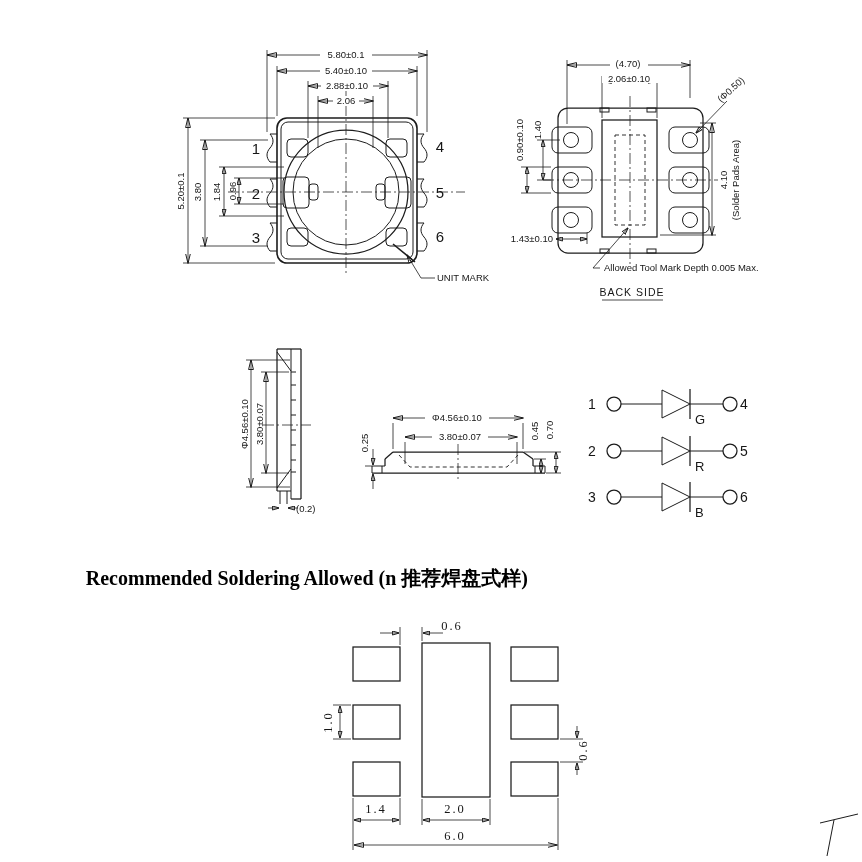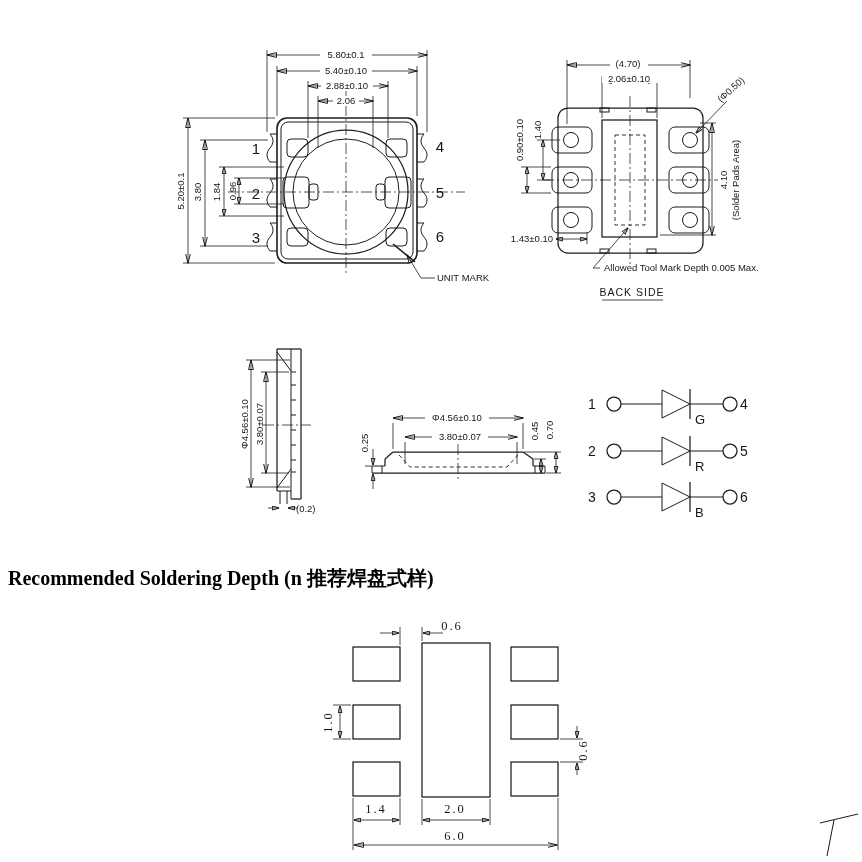--- a/index.html
+++ b/index.html
@@ -1,17 +1,17 @@
 <!DOCTYPE html>
 <html><head>
 <meta charset="utf-8">
 <style>
   html,body{margin:0;padding:0;background:#fff;}
   #stage{position:relative;width:862px;height:862px;background:#fff;overflow:hidden;
-         font-family:"Liberation Sans",sans-serif;}
+         font-family:"Liberation Sans",sans-serif;text-align:right;}
   svg{position:absolute;left:0;top:0;}
   svg line,svg path,svg rect,svg circle,svg polyline{stroke:#1c1c1c;fill:none;stroke-width:1;}
   .thick{stroke-width:1.6;}
   .med{stroke-width:1.25;}
   .thin{stroke-width:0.8;}
   .cl{stroke-dasharray:11 3 2 3;stroke-width:0.75;}
   .dash{stroke-dasharray:4 3;stroke-width:0.9;}
   text{fill:#161616;stroke:none;font-family:"Liberation Sans",sans-serif;font-size:9.5px;}
   .mid{text-anchor:middle;}
   .endA{text-anchor:end;}
@@ -363,15 +363,15 @@
   <g>
     <path class="logoPath" d="M791,847 C775,802 786,775 825,766 C834,782 836,804 829,821 C821,839 805,848 791,847 Z" fill="#55ad28"></path>
     <path class="logoPath" d="M802,850 C824,833 838,812 843,787 L849,793 C842,818 828,839 810,855 Z" fill="#74c32f"></path>
     <path class="logoPath" d="M830,771 C852,780 860,800 857,824 C853,849 832,860 808,858 C800,857 793,853 791,849 L797,847 C824,843 845,826 851,801 C854,787 845,776 830,771 Z" fill="#1666b1"></path>
     <path class="logoPath" d="M780,851 C800,861 830,863 852,845 C845,858 824,865 805,862 C793,860 784,856 780,851 Z" fill="#0d4e8f"></path>
     <path d="M820,823 L858,814" stroke-width="2" stroke="#ffffff"></path>
     <path d="M834,820 L827,856" stroke-width="1.2" stroke="#ffffff"></path>
   </g>
 </svg>
 
-<div id="heading">Recommended Soldering Depth (n 推荐焊盘式样)</div>
+<div id="heading">Recommended Soldering Allowed (n 推荐焊盘式样)</div>
 
 </div>
 
 </body></html>

